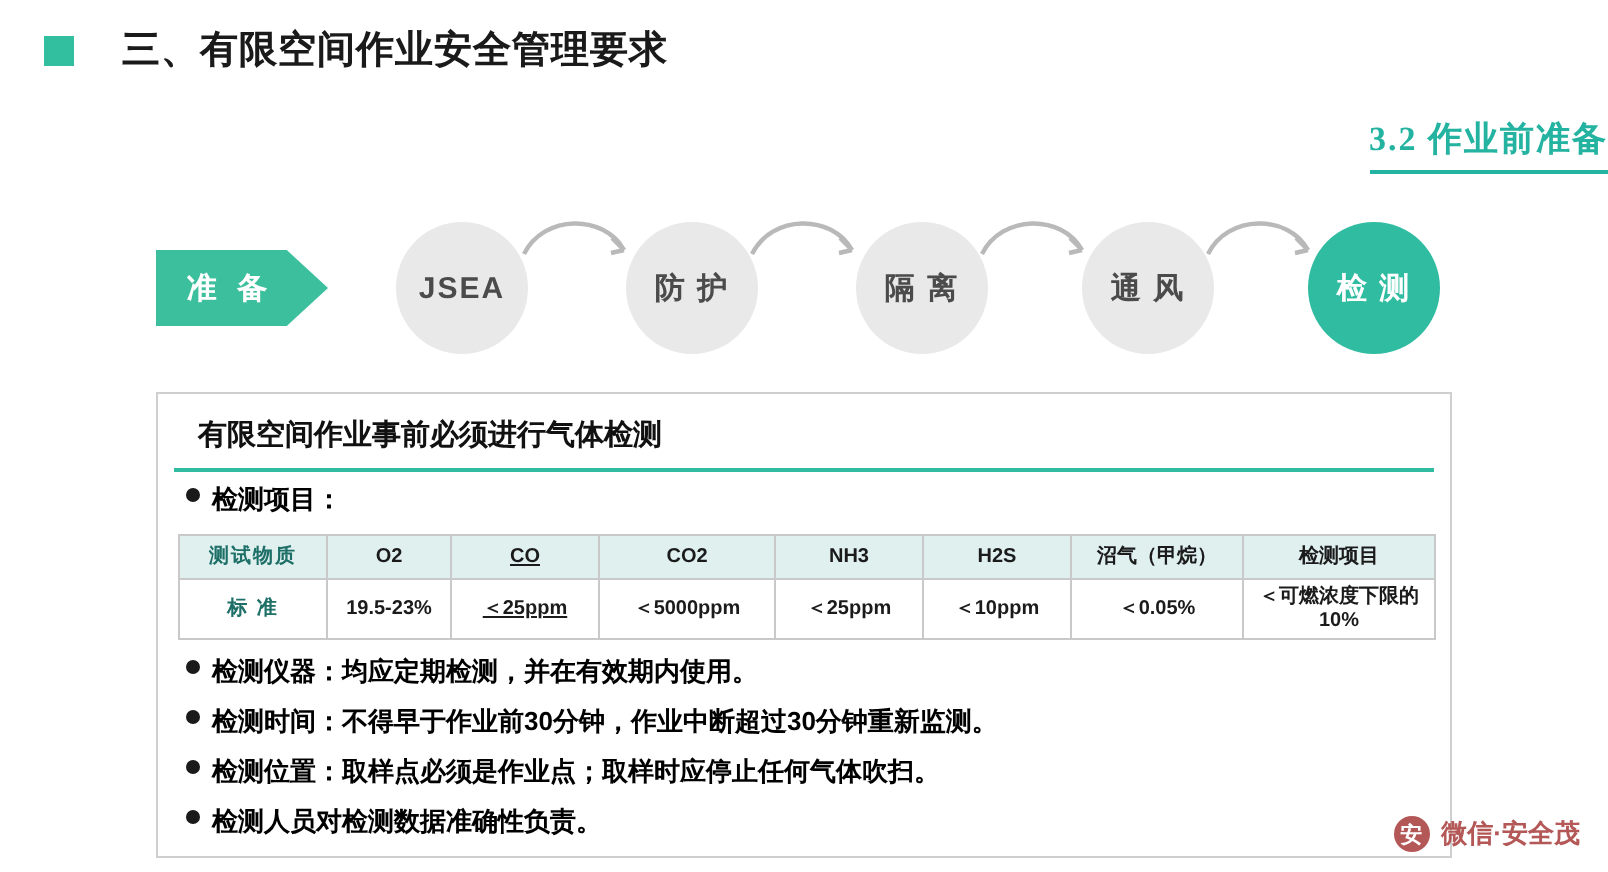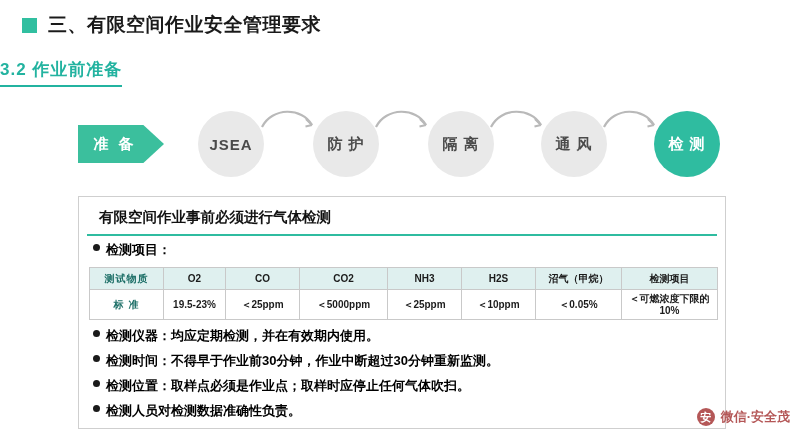--- a/index.html
+++ b/index.html
@@ -11,39 +11,40 @@
     font-family: "Liberation Sans", sans-serif;
     color: #1b1b1b;
     position: relative;
     overflow: hidden;
   }
 
   
   .heading {
     display: flex;
     align-items: center;
-    gap: 11px;
+    gap: 24px;
     padding: 12px 0 0 22px;
   }
   .heading-marker {
     width: 15px; height: 15px;
     background: #31bfa0;
     flex: 0 0 auto;
   }
   .heading-text {
     font-size: 19px;
     font-weight: bold;
     letter-spacing: 0.5px;
     color: #1a1a1a;
   }
 
   
   .subtitle-wrap {
-    text-align: left;
+    text-align: right;
     margin-top: 20px;
+    font-family: Liberation Serif, serif;
   }
   .subtitle {
     display: inline-block;
     font-size: 17px;
     font-weight: bold;
     color: #23b3a0;
     padding-bottom: 4px;
     border-bottom: 2px solid #23b3a0;
     letter-spacing: 1px;
   }
@@ -171,21 +172,21 @@
     background: #ffffff;
     height: 30px;
   }
   table.gas td.rowlab {
     background: #dff0ef;
     color: #1d6f67;
     letter-spacing: 1px;
   }
   .col-lab   { width: 74px; }
   .col-o2    { width: 62px; }
-  .col-co    { width: 74px; }
+  .col-co    { width: 74px; text-decoration: underline; }
   .col-co2   { width: 88px; }
   .col-nh3   { width: 74px; }
   .col-h2s   { width: 74px; }
   .col-ch4   { width: 86px; }
   .col-flam  { width: 96px; }
 
   
   .watermark {
     position: absolute;
     right: 14px;

